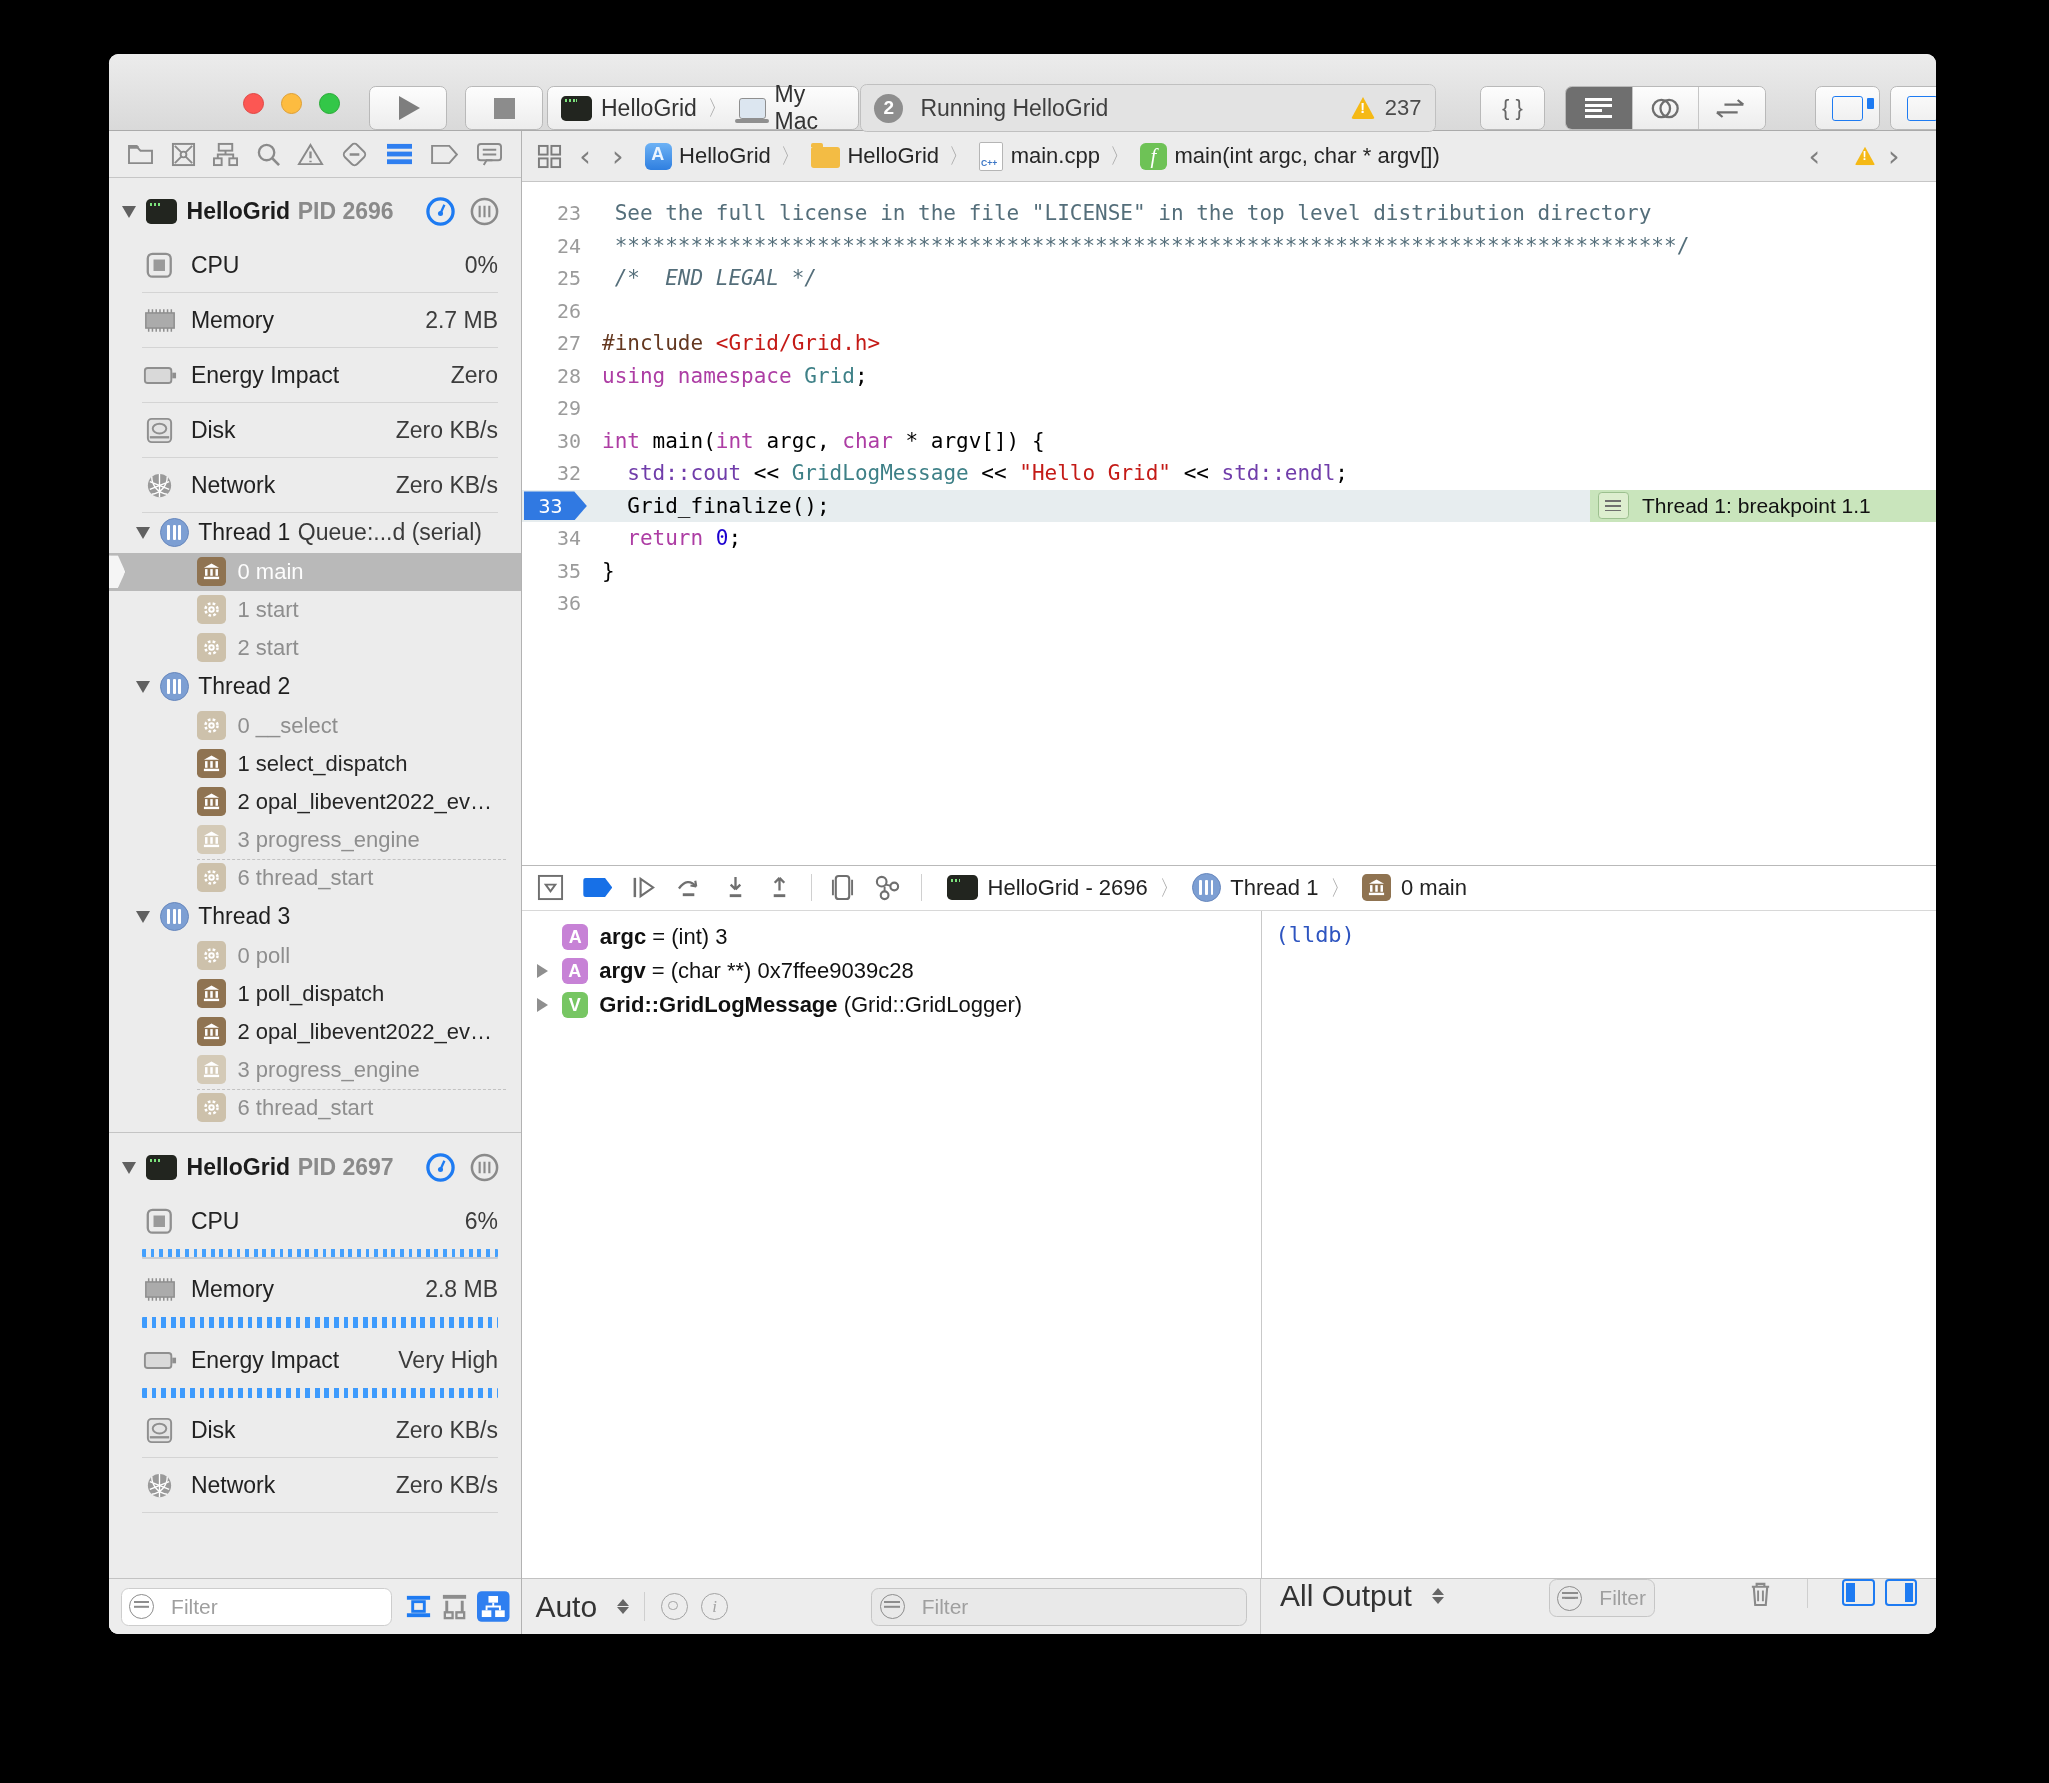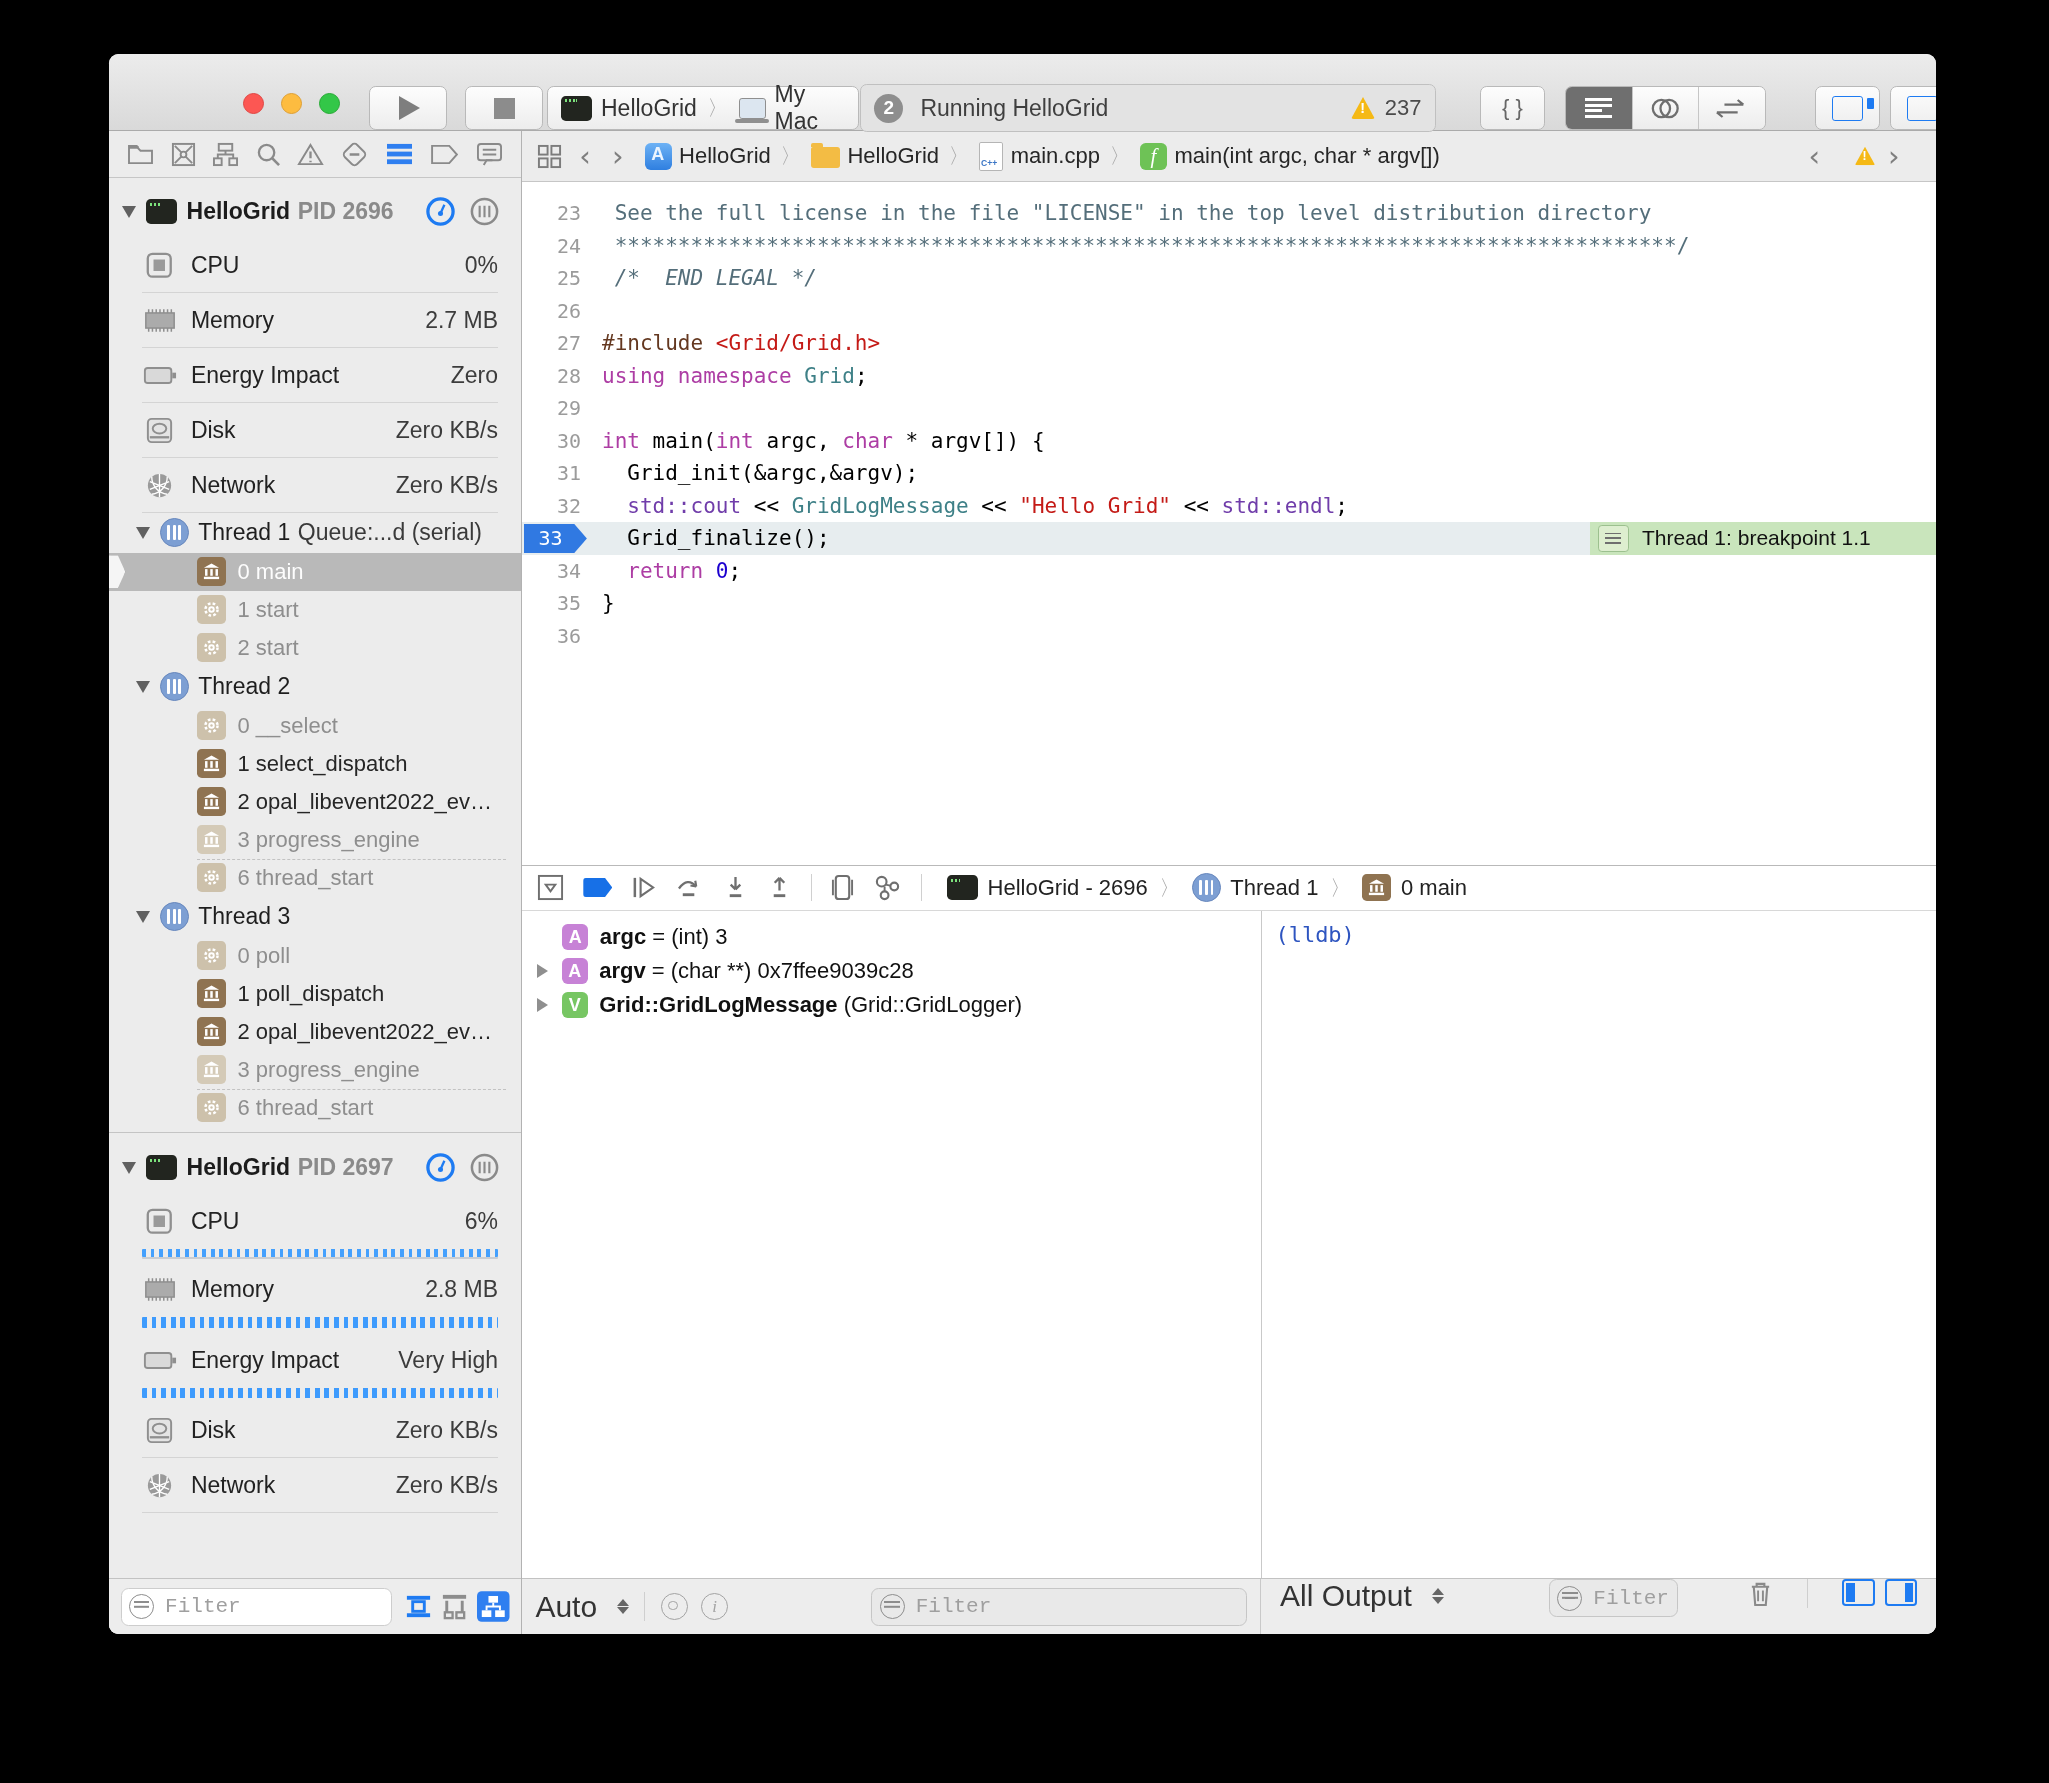--- a/index.html
+++ b/index.html
@@ -87,21 +87,21 @@
   .marker{position:absolute;left:0;top:2.9px;width:16.3px;height:32.5px;background:#f5f5f5;
           clip-path:polygon(0 0,55% 0,100% 50%,55% 100%,0 100%);box-shadow:1px 0 1.9px rgba(0,0,0,.25);}
   .fi{width:29px;height:29px;border-radius:4.8px;display:flex;align-items:center;justify-content:center;flex:0 0 29px;}
   .fi.dark{background:#8f7351;} .fi.light{background:#cdc1ab;} .fi.pale{background:#d4cab7;}
   .thr-ic{width:29px;height:29px;border-radius:50%;background:#7d9fd3;border:1.9px solid #6787bd;display:flex;align-items:center;justify-content:center;gap:2.9px;flex:0 0 29px;box-sizing:border-box;}
   .thr-ic i{width:2.9px;height:15.3px;background:#fff;border-radius:1px;display:block;}
   .hr-full{height:8.6px;border-top:1px solid #c4c4c4;margin-top:5.7px;}
   .side-bottom{height:55px;flex:0 0 55px;border-top:1px solid #c2c2c2;background:#ededed;display:flex;align-items:center;padding:0 11.5px;}
   .filterfield{height:36px;background:#fff;border:1px solid #cdcdcd;border-radius:7.6px;display:flex;align-items:center;padding:0 7.6px;flex:1;}
   .filterfield.gray{background:#e9e9e9;border-color:#c6c6c6;}
-  .filter-ph{font-size:21px;color:#9f9f9f;margin-left:11px;font-family:Liberation Mono, monospace;}
+  .filter-ph{font-size:21px;color:#9f9f9f;margin-left:17px;}
   .fico{width:25px;height:25px;border:1.9px solid #8d8d8d;border-radius:50%;box-sizing:border-box;position:relative;flex:0 0 25px;}
   .fico:before{content:"";position:absolute;left:3.8px;right:3.8px;top:5.7px;height:1.9px;background:#8d8d8d;box-shadow:0 4.8px 0 #8d8d8d;}
   .fico:after{content:"";position:absolute;left:6.7px;right:6.7px;top:10.5px;height:1.9px;background:#8d8d8d;}
   .side-bottom-icons{display:flex;gap:7.6px;margin-left:11.5px;align-items:center;}
   
   .editor{flex:1;display:flex;flex-direction:column;min-width:0;min-height:0;background:#fff;}
   .jumpbar{height:50px;flex:0 0 50px;background:#ececec;border-bottom:1px solid #c6c6c6;display:flex;align-items:center;padding:0 15.3px;}
   .jb-ic{color:#7c7c7c;margin-right:17px;}
   .jb-chev{font-size:29px;color:#7f7f7f;margin-right:21px;line-height:1;font-family:"DejaVu Sans",sans-serif;}
   .jb-crumbs{display:flex;align-items:center;gap:7.6px;font-size:22px;color:#262626;flex:1;min-width:0;white-space:nowrap;}
@@ -694,24 +694,20 @@
           </div>
           <div class="cl">
       <span class="gut">29</span>
       <span class="src"></span>
           </div>
           <div class="cl">
       <span class="gut">30</span>
       <span class="src"><span class="c-kw">int</span><span class="c-pl"> main(</span><span class="c-kw">int</span><span class="c-pl"> argc, </span><span class="c-kw">char</span><span class="c-pl"> * argv[]) {</span></span>
           </div>
           <div class="cl">
-      <span class="gut">31</span>
-      <span class="src"><span class="c-pl">  Grid_init(&amp;argc,&amp;argv);</span></span>
-          </div>
-          <div class="cl">
       <span class="gut">32</span>
       <span class="src"><span class="c-pl">  </span><span class="c-std">std::cout</span><span class="c-pl"> &lt;&lt; </span><span class="c-ty">GridLogMessage</span><span class="c-pl"> &lt;&lt; </span><span class="c-str">"Hello Grid"</span><span class="c-pl"> &lt;&lt; </span><span class="c-std">std::endl</span><span class="c-pl">;</span></span>
           </div>
           <div class="cl hl">
       <span class="gut"></span>
             <span class="bpbadge">33</span>
       <span class="src"><span class="c-pl">  Grid_finalize();</span></span>
       <span class="annot">
         <span class="annot-btn">
                 <i></i>

